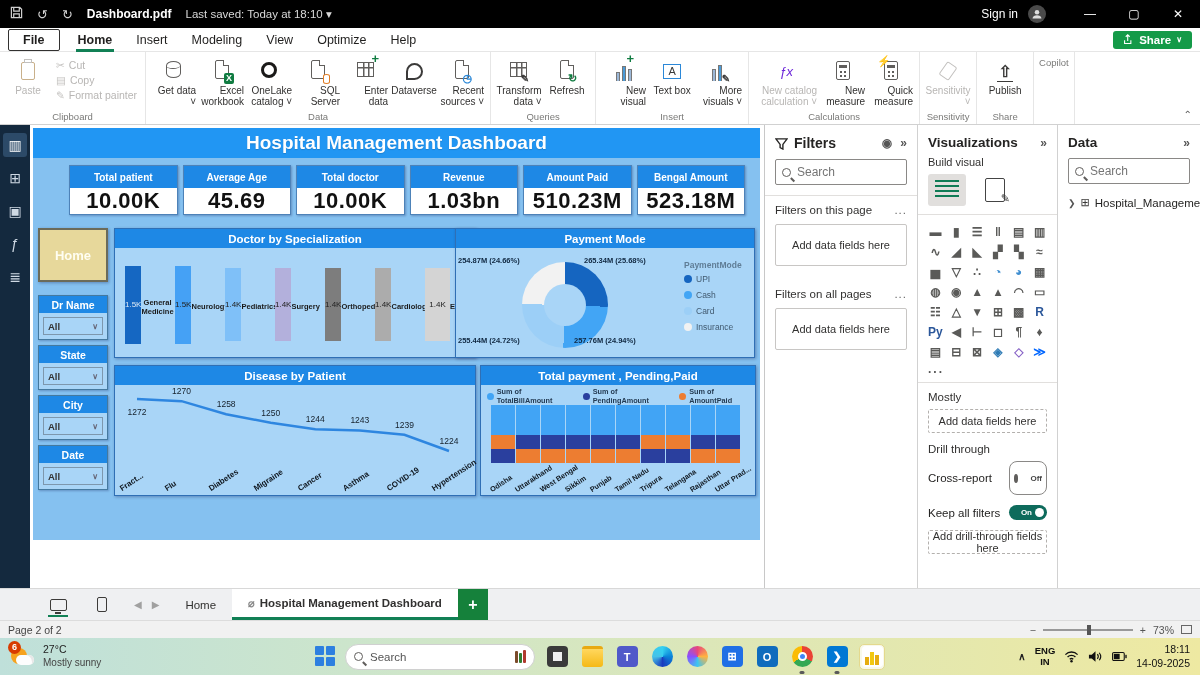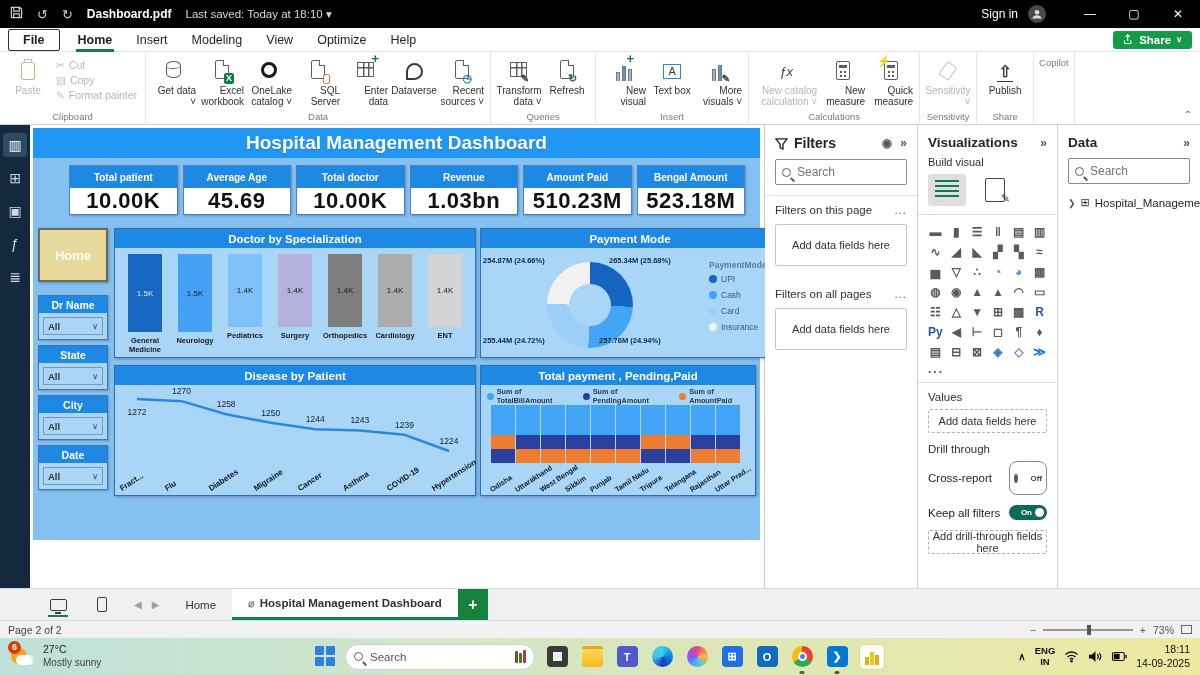--- a/index.html
+++ b/index.html
@@ -72,21 +72,21 @@
   .slicer{position:absolute;left:5px;width:70px;border:1px solid #44799f;box-shadow:1px 1px 2px rgba(0,0,60,.25)}
   .slicer-h{height:17px;background:#1e88e5;color:#fff;font-size:10.5px;font-weight:bold;display:flex;align-items:center;justify-content:center}
   .slicer-b{height:26px;background:#a9d5f7;display:flex;align-items:center;padding:0 4px}
   .slicer-dd{flex:1;height:18px;border:1px solid #7d97ad;display:flex;align-items:center;justify-content:space-between;padding:0 4px;font-size:9.5px;font-weight:bold;color:#333;cursor:pointer}
   .slicer-dd .chev{color:#667;font-size:8px}
   .panel{position:absolute;border:1px solid #2f6fb5;background:#a9d5f7;box-shadow:1px 1px 3px rgba(0,0,60,.3);display:flex;flex-direction:column}
   .panel-h{height:19px;background:#1e88e5;color:#fff;font-weight:bold;font-size:11.5px;display:flex;align-items:center;justify-content:center;flex:none}
   .panel-b{flex:1;position:relative}
   
   .spec-wrap{position:absolute;inset:6px 10px 2px 10px;display:flex;justify-content:space-between}
-  .spec-col{display:flex;flex-direction:column;align-items:center;width:40px}
+  .spec-col{display:flex;flex-direction:row;align-items:center;width:40px}
   .spec-bar{width:34px;display:flex;align-items:center;justify-content:center;font-size:8px;color:#222}
   .spec-cat{margin-top:4px;font-size:7.5px;font-weight:bold;color:#1a1a1a;text-align:center;line-height:1.2}
   
   .donut{position:absolute;left:66px;top:14px;width:86px;height:86px;border-radius:50%}
   .donut::after{content:'';position:absolute;left:22px;top:22px;width:42px;height:42px;border-radius:50%;background:#a9d5f7}
   .dlab{position:absolute;font-size:7.5px;font-weight:bold;color:#0f2740;white-space:nowrap}
   .dleg{position:absolute;right:4px;top:12px;width:66px}
   .dleg-t{font-size:8.5px;font-weight:bold;color:#5f7d96;margin-bottom:4px}
   .dleg-i{display:flex;align-items:center;gap:4px;font-size:8.5px;color:#415a70;margin-bottom:6px}
   .dleg-i .dot{width:8px;height:8px;border-radius:50%;flex:none}
@@ -355,21 +355,21 @@
             </span>
             <div class="lbl">More visuals ˅</div>
           </div>
         </div>
         <div class="rgroup-label">Insert</div>
       </div>
       <div class="rgroup">
         <div class="rgroup-rows">
           <div class="rbtn dis" style="width: 64px;">
             <span class="gi">
-              <span class="" style="font-size: 13px; font-style: italic; color: #404040;">ƒx</span>
+              <span class="" style="font-size: 13px; font-style: italic; color: #6d28d9;">ƒx</span>
             </span>
             <div class="lbl">New catalog calculation ˅</div>
           </div>
           <div class="rbtn">
             <span class="gi">
               <span class="g-calc"></span>
             </span>
             <div class="lbl">New measure</div>
           </div>
           <div class="rbtn">
@@ -533,21 +533,21 @@
               <div class="spec-col">
                 <div class="spec-bar" style="height: 73px; background: rgb(212, 212, 212);">
                   <span>1.4K</span>
                 </div>
                 <div class="spec-cat">ENT</div>
               </div>
             </div>
           </div>
       </div>
 
-      <div class="panel" style="left:447px;top:100px;width:300px;height:130px">
+      <div class="panel" style="left:422px;top:100px;width:300px;height:130px">
         <div class="panel-h">Payment Mode</div>
         <div class="panel-b" id="donutpanel">
           <div class="donut" id="donut" style="background: conic-gradient(rgb(21, 101, 192) 0%, rgb(21, 101, 192) 25.68%, rgb(66, 165, 245) 25.68%, rgb(66, 165, 245) 50.62%, rgb(156, 207, 247) 50.62%, rgb(156, 207, 247) 75.34%, rgb(242, 242, 242) 75.34%, rgb(242, 242, 242) 100%);"></div>
           <div class="dleg" id="donutlegend">
             <div class="dleg-t">PaymentMode</div>
           <div class="dleg-i">
                 <span class="dot" style="background: rgb(21, 101, 192);"></span>
                 <span>UPI</span>
               </div>
               <div class="dleg-i">
@@ -763,21 +763,21 @@
         <div class="vcell">♦</div>
         <div class="vcell">▤</div>
         <div class="vcell">⊟</div>
         <div class="vcell">⊠</div>
         <div class="vcell" style="color: rgb(46, 123, 181);">◈</div>
         <div class="vcell" style="color: rgb(134, 97, 197);">◇</div>
         <div class="vcell" style="color: rgb(0, 102, 255);">≫</div>
       </div>
     <div class="viz-more">...</div>
     <div class="vsec">
-      <div class="lab">Values</div>
+      <div class="lab">Mostly</div>
       <div class="dropbox" style="height:24px;margin-bottom:10px">Add data fields here</div>
       <div class="lab">Drill through</div>
       <div class="toggle-row">
         <span>Cross-report</span>
         <span class="pill off">
             <span class="knob"></span>
             <span>Off</span>
           </span>
       </div>
       <div class="toggle-row">

